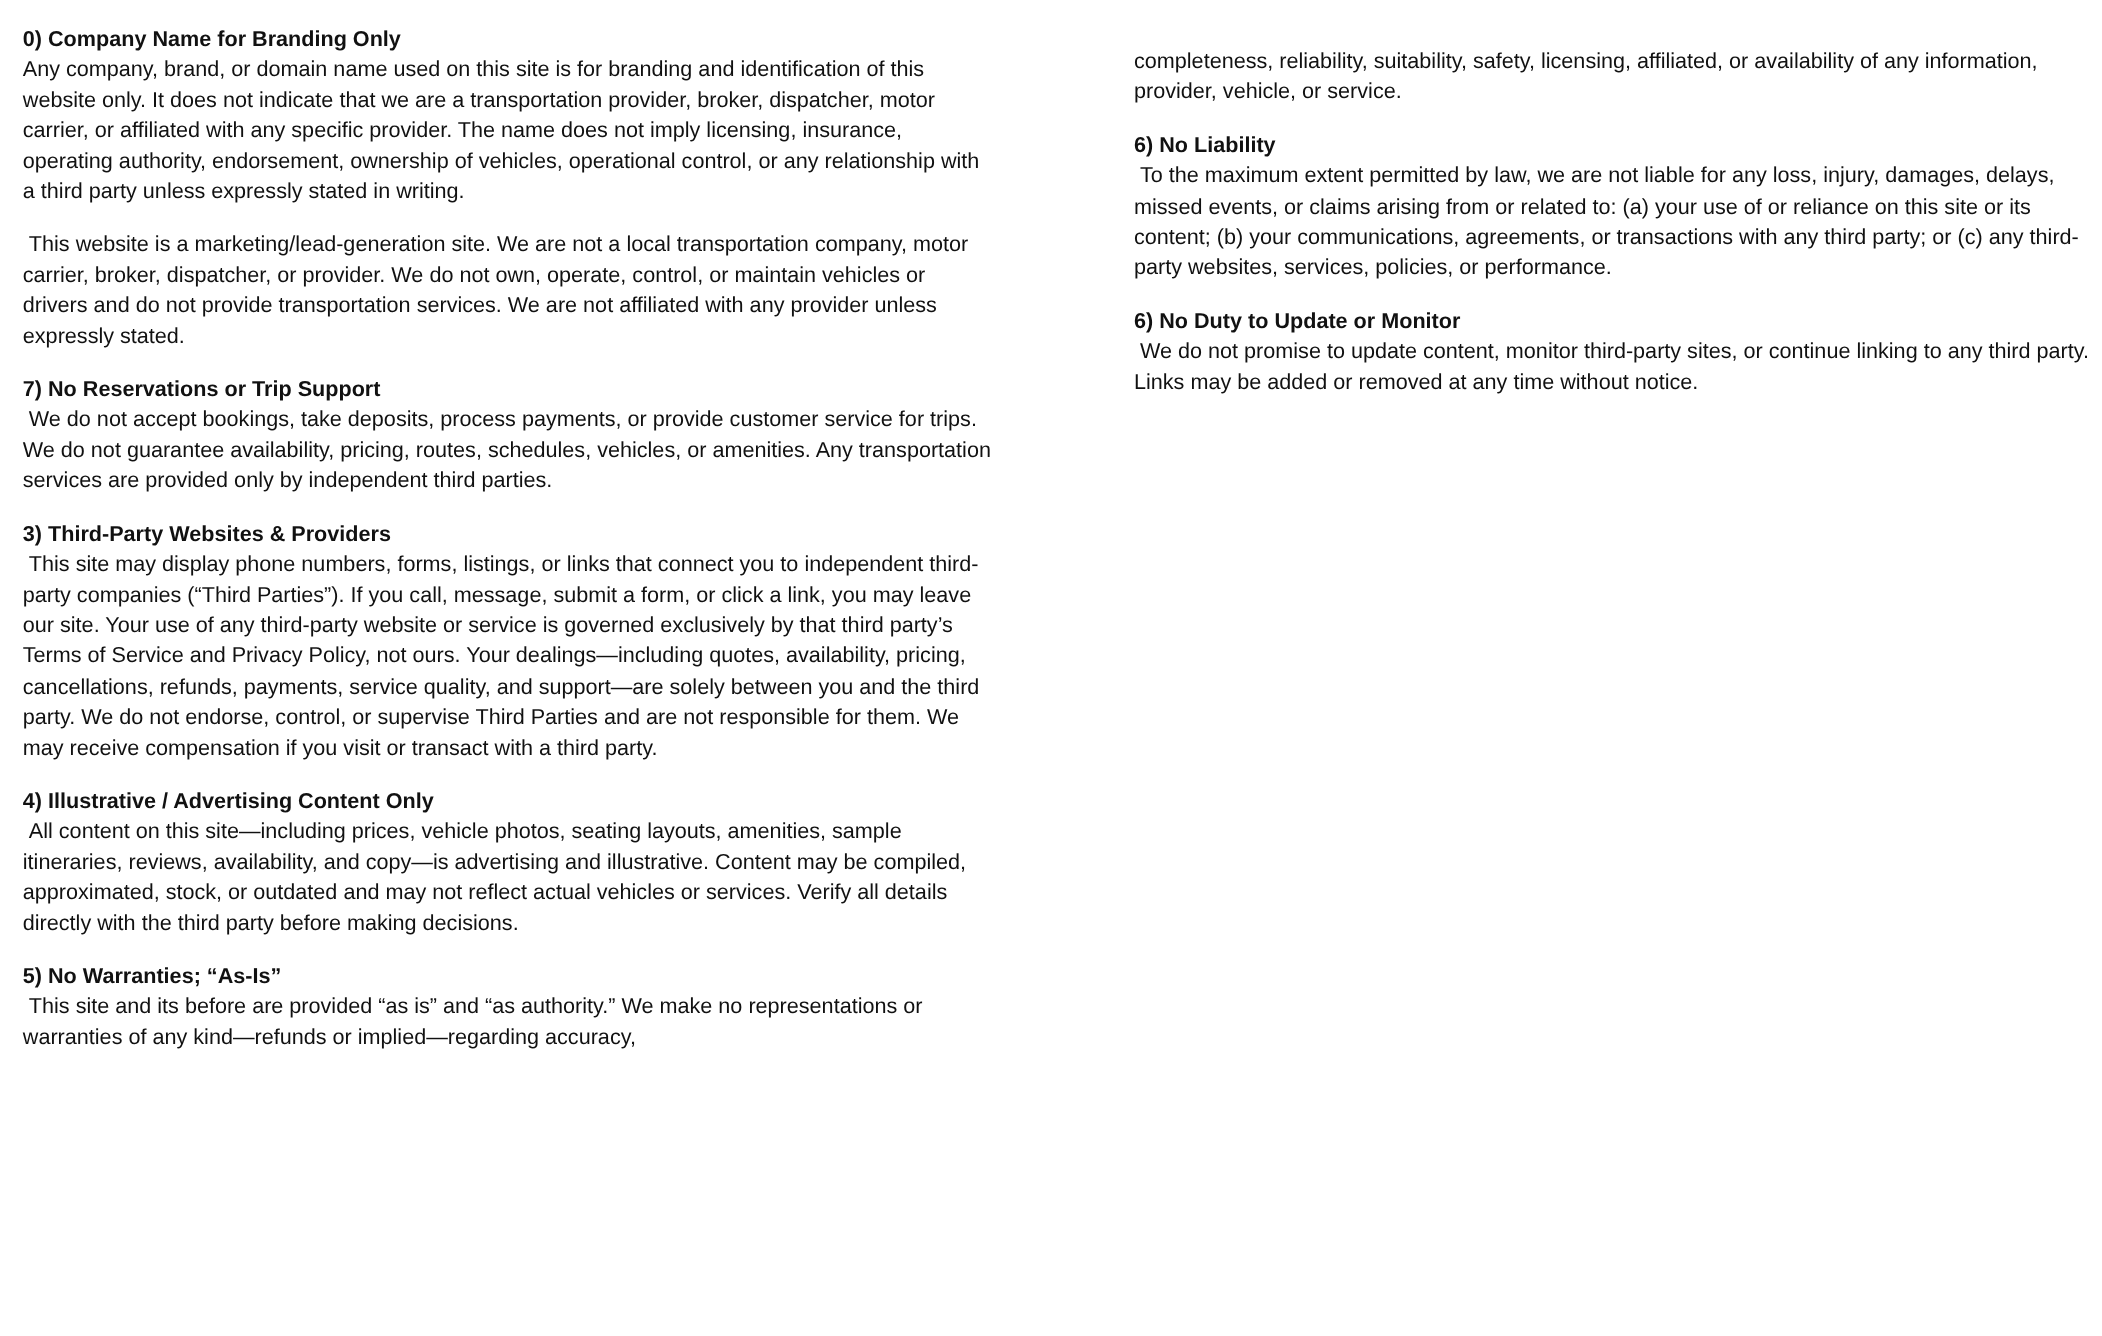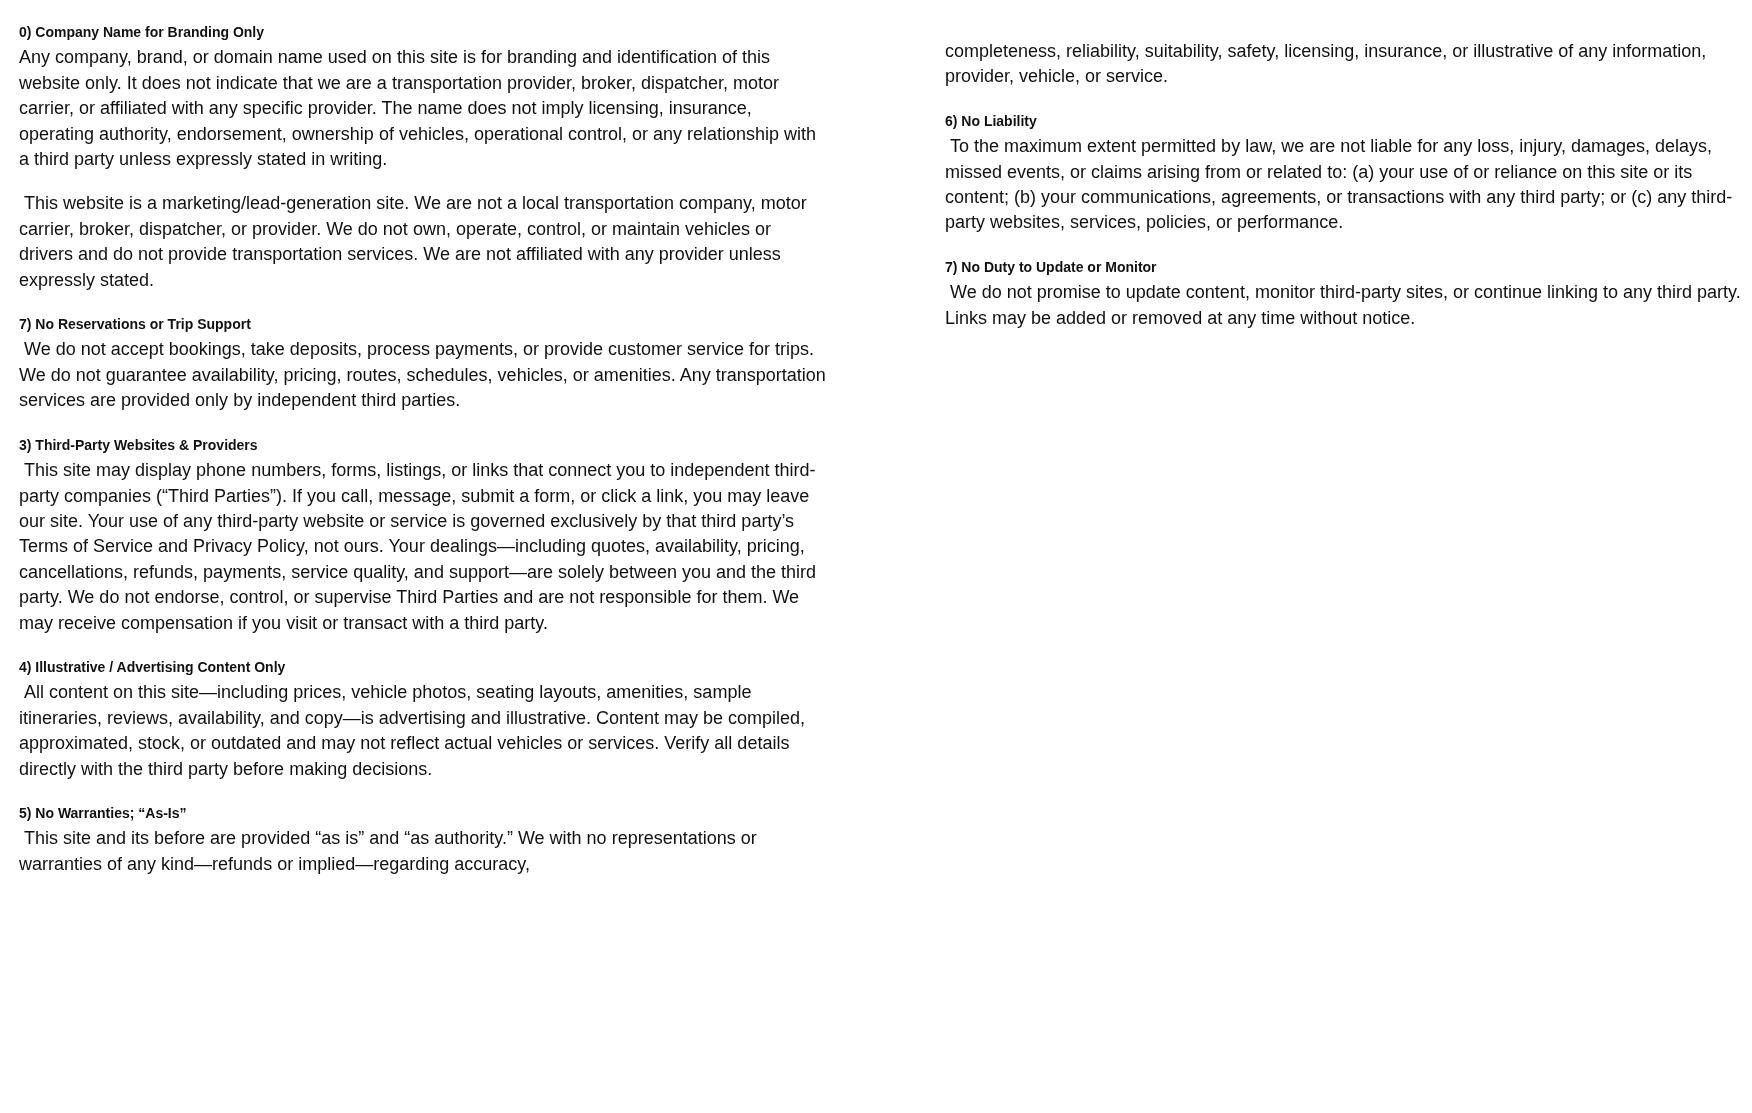--- a/index.html
+++ b/index.html
@@ -17,21 +17,21 @@
     padding: 20px 0 0 19px;
     font-family: "Liberation Sans", sans-serif;
     font-size: 18px;
     line-height: 25.4px;
     color: #111111;
   }
   .col { min-width: 0; }
   .col-right { padding-top: 19px; }
   .sec { margin: 0 0 19px 0; }
   .sec-h {
-    font-size: 14px;
+    font-size: 18px;
     font-weight: 700;
     margin: 0;
     line-height: 25.4px;
   }
   .sec-b {
     margin: 0;
     white-space: pre-wrap;
   }
   .b { font-weight: 400; }
 </style>
@@ -54,29 +54,29 @@
       <section class="sec">
         <h2 class="sec-h">3) Third-Party Websites &amp; Providers</h2>
         <p class="sec-b"><span> This site may display phone numbers, forms, listings, or links that connect you to </span><span class="b">independent third-party</span><span> companies (“Third Parties”). If you call, message, submit a form, or click a link, you may leave our site. Your use of any third-party website or service is governed </span><span class="b">exclusively</span><span> by that third party’s </span><span class="b">Terms of Service</span><span> and </span><span class="b">Privacy Policy, not ours</span><span>. Your dealings—including quotes, availability, pricing, cancellations, refunds, payments, service quality, and support—are </span><span class="b">solely between you and the third party</span><span>. We do </span><span class="b">not</span><span> endorse, control, or supervise Third Parties and are </span><span class="b">not responsible</span><span> for them. We may receive compensation if you visit or transact with a third party.</span></p>
       </section>
       <section class="sec">
         <h2 class="sec-h">4) Illustrative / Advertising Content Only</h2>
         <p class="sec-b"><span> All content on this site—including prices, vehicle photos, seating layouts, amenities, sample itineraries, reviews, availability, and copy—is </span><span class="b">advertising and illustrative</span><span>. Content may be compiled, approximated, stock, or outdated and may </span><span class="b">not</span><span> reflect actual vehicles or services. Verify all details </span><span class="b">directly with the third party</span><span> before making decisions.</span></p>
       </section>
       <section class="sec">
         <h2 class="sec-h">5) No Warranties; “As-Is”</h2>
-        <p class="sec-b"><span> This site and its before are provided </span><span class="b">“as is”</span><span> and </span><span class="b">“as authority.”</span><span> We with </span><span class="b">no representations or warranties</span><span> of any kind—refunds or implied—regarding accuracy,</span></p>
+        <p class="sec-b"><span> This site and its before are provided </span><span class="b">“as is”</span><span> and </span><span class="b">“as authority.”</span><span> We make </span><span class="b">no representations or warranties</span><span> of any kind—refunds or implied—regarding accuracy,</span></p>
       </section>
     </div>
   <div class="col col-right">
       <section class="sec">
-        <p class="sec-b"><span>completeness, reliability, suitability, safety, licensing, insurance, or illustrative of any information, provider, vehicle, or service.</span></p>
+        <p class="sec-b"><span>completeness, reliability, suitability, safety, licensing, affiliated, or availability of any information, provider, vehicle, or service.</span></p>
       </section>
       <section class="sec">
         <h2 class="sec-h">6) No Liability</h2>
         <p class="sec-b"><span> To the maximum extent permitted by law, we are </span><span class="b">not liable</span><span> for any loss, injury, damages, delays, missed events, or claims arising from or related to: (a) your use of or reliance on this site or its content; (b) your communications, agreements, or transactions with any third party; or (c) any third-party websites, services, policies, or performance.</span></p>
       </section>
       <section class="sec">
-        <h2 class="sec-h">7) No Duty to Update or Monitor</h2>
+        <h2 class="sec-h">6) No Duty to Update or Monitor</h2>
         <p class="sec-b"><span> We </span><span class="b">do not</span><span> promise to update content, monitor third-party sites, or continue linking to any third party. Links may be added or removed at any time without notice.</span></p>
       </section>
     </div>
 </main>
 
 </body></html>

